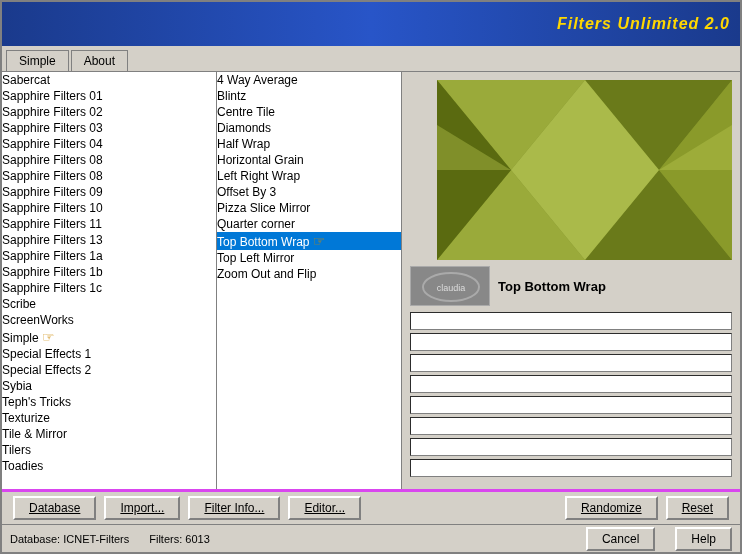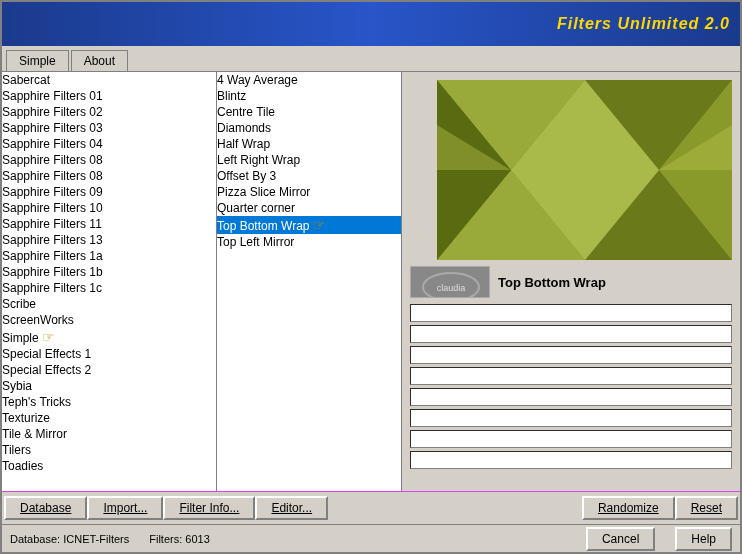--- a/index.html
+++ b/index.html
@@ -111,38 +111,39 @@
       width: 100%;
       height: 100%;
     }
     .filter-info-row {
       display: flex;
       align-items: center;
       gap: 8px;
     }
     .filter-thumbnail {
       width: 80px;
-      height: 32px;
+      height: 40px;
       background: #888;
       overflow: hidden;
       border: 1px solid #aaa;
       flex-shrink: 0;
     }
     .filter-name-label {
       font-size: 13px;
       font-weight: bold;
       color: #000;
     }
     
     .bottom-bar {
       display: flex;
       align-items: center;
-      padding: 4px 2px;
-      background: #d4d0c8;
-      border-top: 1px solid #d946ef;
+      padding: 4px 11px;
+      background: #d4d0c8;
+      border-top: 3px solid #d946ef;
+      gap: 8px;
     }
     .bottom-btn {
       padding: 3px 14px;
       background: #d4d0c8;
       border: 2px solid;
       border-color: #ffffff #808080 #808080 #ffffff;
       cursor: pointer;
       font-size: 12px;
       text-decoration: underline;
     }
@@ -248,26 +249,28 @@
         </div>
     </div>
 
     <div style="width:185px; background:white; border-right:1px solid #808080; display:flex; flex-direction:column; overflow:hidden;">
       <div class="list-container" id="right-list">
       <div class="list-item">4 Way Average</div>
           <div class="list-item">Blintz</div>
           <div class="list-item">Centre Tile</div>
           <div class="list-item">Diamonds</div>
           <div class="list-item">Half Wrap</div>
+          <div class="list-item">Horizontal Grain</div>
           <div class="list-item">Left Right Wrap</div>
           <div class="list-item">Offset By 3</div>
           <div class="list-item">Pizza Slice Mirror</div>
           <div class="list-item">Quarter corner</div>
           <div class="list-item selected">Top Bottom Wrap <span style="color:#cc8800;font-size:14px;">☞</span></div>
           <div class="list-item">Top Left Mirror</div>
+          <div class="list-item">Zoom Out and Flip</div>
         </div>
     </div>
 
     <div class="right-panel">
 
       <div class="preview-image">
         <svg class="preview-svg" viewBox="0 0 295 180" xmlns="http://www.w3.org/2000/svg">
 
           <defs>
             <linearGradient id="g1" x1="0%" y1="0%" x2="100%" y2="100%">

